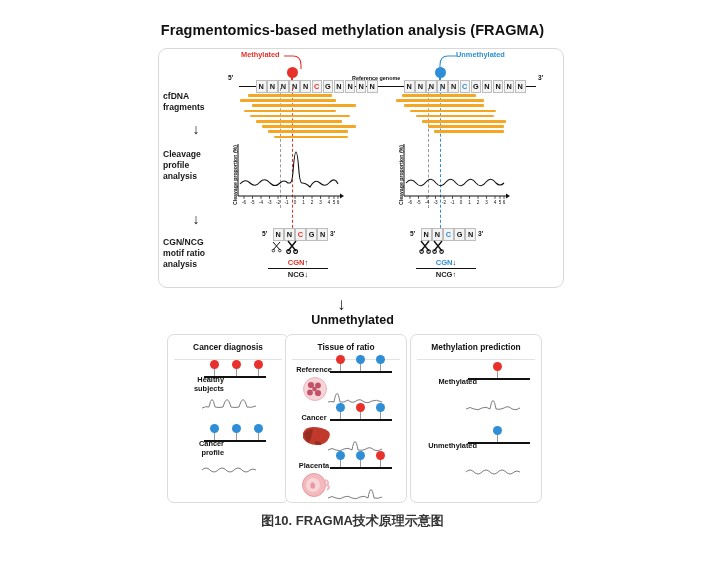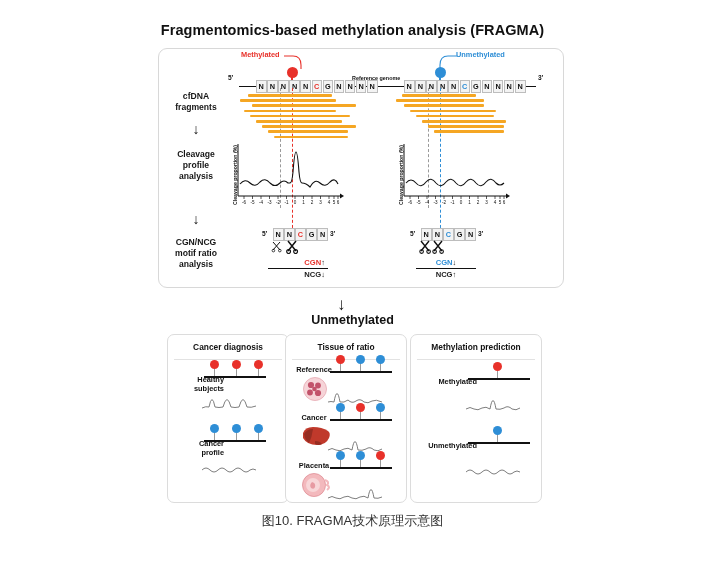--- a/index.html
+++ b/index.html
@@ -12,21 +12,21 @@
     position:absolute;left:0;right:0;top:22px;text-align:center;
     font-size:14.5px;font-weight:bold;color:#111;letter-spacing:.1px;
   }
   .panel{
     position:absolute;border:1px solid #d8d8d8;border-radius:9px;background:#fff;
   }
   #main-panel{left:158px;top:48px;width:404px;height:238px;}
 
   
   .wf-step{
-    position:absolute;left:163px;width:66px;text-align:center;
+    position:absolute;left:163px;width:66px;
     font-size:8.6px;font-weight:bold;line-height:1.28;color:#161616;
   }
   #wf-1{top:91px;}
   #wf-2{top:149px;}
   #wf-3{top:237px;}
   .wf-arrow{
     position:absolute;left:189px;width:14px;text-align:center;
     font-size:14px;line-height:1;color:#111;font-weight:bold;
   }
   #wf-arrow-1{top:122px;}
@@ -101,21 +101,21 @@
   .grp-lab{
     position:absolute;text-align:right;font-size:7.4px;font-weight:bold;
     line-height:1.25;color:#111;
   }
   .grp-lab.ctr{text-align:center;}
   .dna-bar{position:absolute;height:2.3px;background:#111;}
 
   
   #caption{
     position:absolute;left:0;right:0;top:512px;text-align:center;
-    font-size:13px;color:#333;
+    font-size:13px;color:#333;font-weight:bold;
   }
 </style>
 </head>
 <body>
 
 <div class="fig-title">Fragmentomics-based methylation analysis (FRAGMA)</div>
 
 <div class="panel" id="main-panel"></div>
 
 <div class="wf-step" id="wf-1">
@@ -306,21 +306,21 @@
   <div class="end-lab" style="left:68px;top:2px;">3'</div>
 </div>
 <svg style="position:absolute;left:271px;top:240px;" width="34" height="14">
   <path d="M2,2 L9,10 M9,2 L2,10" stroke="#111" stroke-width="1" fill="none"></path>
   <circle cx="2.4" cy="10.6" r="1.3" fill="none" stroke="#111" stroke-width=".8"></circle>
   <circle cx="8.8" cy="10.6" r="1.3" fill="none" stroke="#111" stroke-width=".8"></circle>
   <path d="M17,1 L25,11 M25,1 L17,11" stroke="#111" stroke-width="1.5" fill="none"></path>
   <circle cx="17.6" cy="11.6" r="1.9" fill="none" stroke="#111" stroke-width="1.2"></circle>
   <circle cx="24.6" cy="11.6" r="1.9" fill="none" stroke="#111" stroke-width="1.2"></circle>
 </svg>
-<div class="motif-ratio" style="left:268px;top:258px;width:60px;text-align:right;">
+<div class="motif-ratio" style="left:268px;top:258px;width:60px;">
   <div class="motif-num">
     <span class="mred">CGN</span><span>↑</span>
   </div>
   <div class="motif-den">
     <span>NCG</span><span>↓</span>
   </div>
 </div>
 
 <div class="motif-seq" style="left:410px;top:228px;width:80px;">
   <div class="end-lab" style="left:0px;top:2px;">5'</div>

